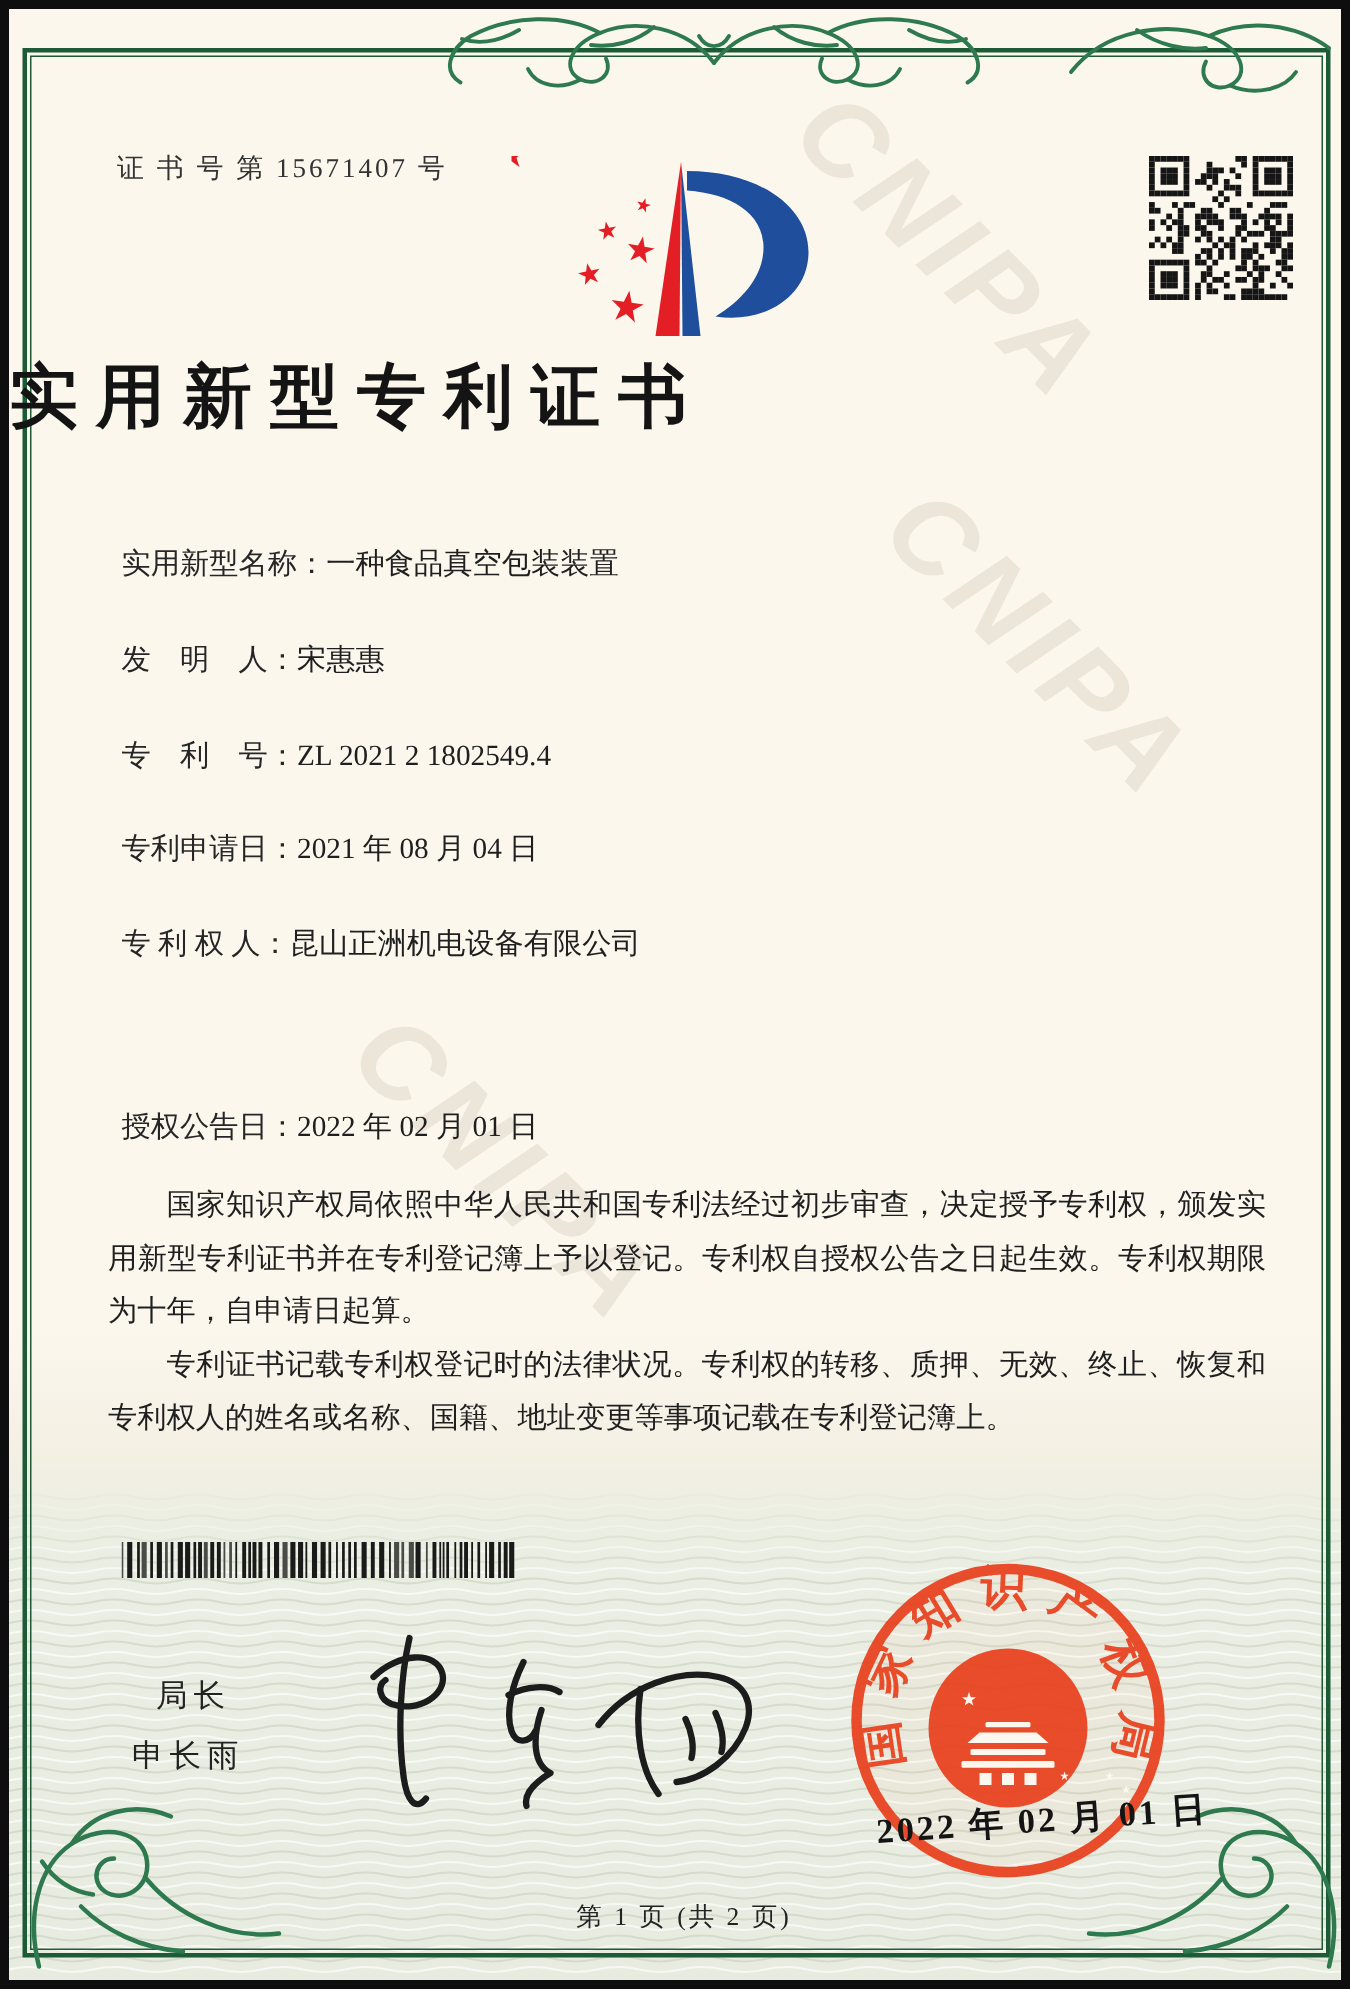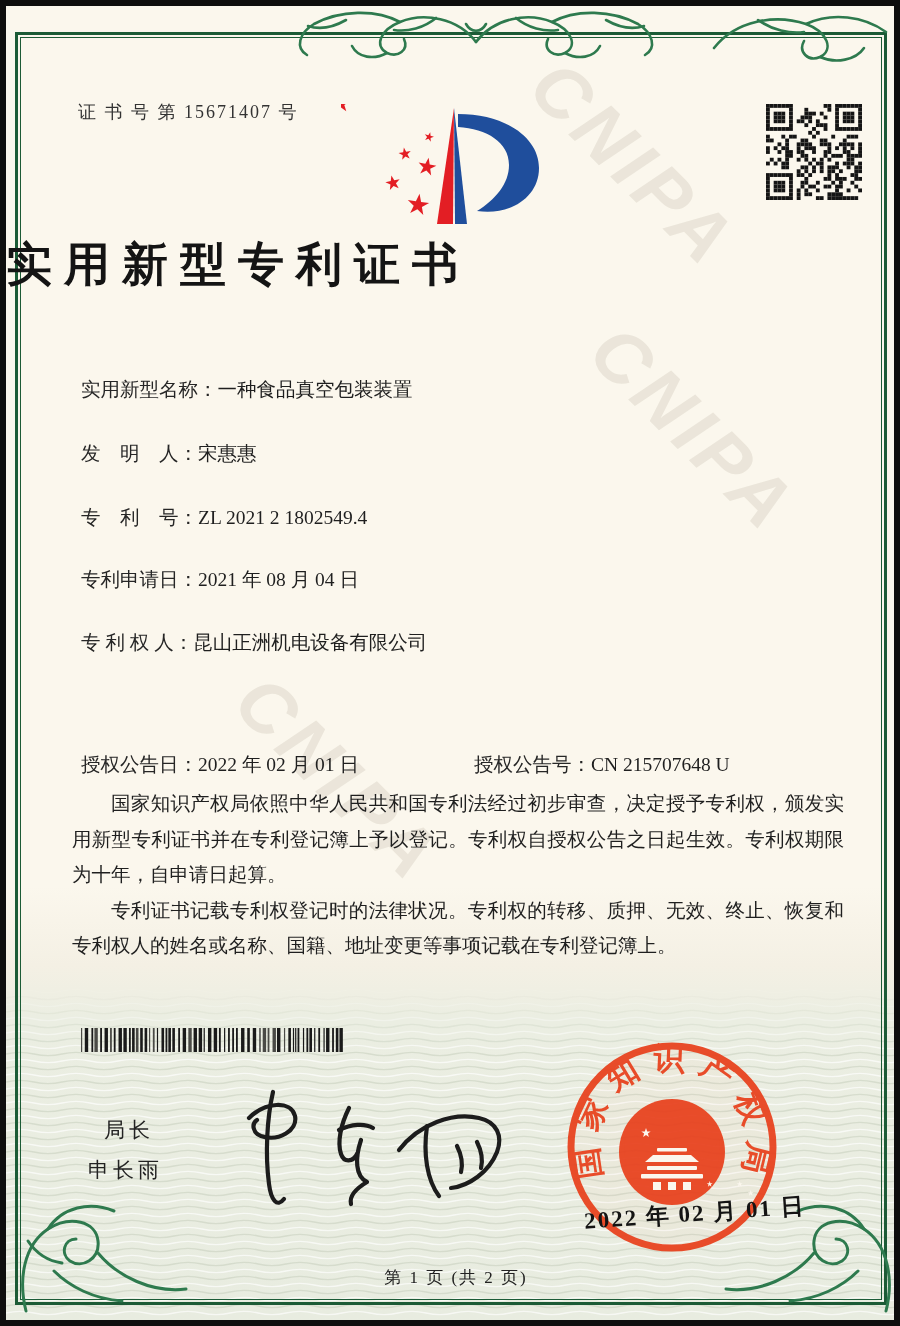--- a/index.html
+++ b/index.html
@@ -18,21 +18,21 @@
   
   #waves{position:absolute; left:0; bottom:0; width:888px; height:340px; z-index:0;}
   
   .watermark{position:absolute; z-index:0; font-size:74px; font-weight:bold; font-style:italic;
     color:rgba(176,170,152,0.22); transform:rotate(45deg); letter-spacing:6px;
     font-family:"Liberation Sans","DejaVu Sans",sans-serif; white-space:nowrap;}
   .cert-no{left:72px; top:94px; font-size:18px; letter-spacing:2px; color:#333; z-index:3;}
   .title{left:0; right:0; top:228px; text-align:left; font-size:46px; font-weight:bold;
     letter-spacing:12px; color:#141414; z-index:3;}
   .field-row{left:75px; font-size:19.5px; z-index:3; white-space:nowrap; color:#262626;}
-  .field-label{display:inline-block; color:#262626;margin-top:14px;}
+  .field-label{display:inline-block; color:#262626;}
   .field-value{color:#1f1f1f;}
   .grant-no{left:468px; top:731px; font-size:19.5px; z-index:3; white-space:nowrap;}
   .body-text{left:66px; top:780px; width:772px; z-index:3; font-size:19.5px; line-height:35.5px;
     text-align:justify; color:#1f1f1f;}
   .body-text p{margin:0; text-indent:2em;}
   .director-title{left:82px; top:1110px; font-size:21px; z-index:3; letter-spacing:4px;margin-left:16px;}
   .director-name{left:82px; top:1150px; font-size:21px; z-index:3; letter-spacing:4px;text-align:right;}
   .footer{left:12px; right:0; top:1260px; text-align:center; font-size:17px; z-index:3; letter-spacing:2px;}
   .seal-date{left:578px; top:1192px; font-size:23px; font-weight:bold; color:#141414;
     transform:rotate(-4deg); z-index:5; letter-spacing:2px; white-space:nowrap;}
@@ -467,23 +467,20 @@
   </div>
   <div class="abs field-row" style="top:546px;">
     <span class="field-label">专利申请日：</span><span class="field-value">2021 年 08 月 04 日</span>
   </div>
   <div class="abs field-row" style="top:609px;">
     <span class="field-label">专 利 权 人：</span><span class="field-value">昆山正洲机电设备有限公司</span>
   </div>
   <div class="abs field-row" style="top:731px;">
     <span class="field-label">授权公告日：</span><span class="field-value">2022 年 02 月 01 日</span>
   </div>
-  <div class="abs grant-no">
-    <span class="field-label">授权公告号：</span><span class="field-value">CN 215707648 U</span>
-  </div>
 
   <div class="abs body-text">
     <p>国家知识产权局依照中华人民共和国专利法经过初步审查，决定授予专利权，颁发实用新型专利证书并在专利登记簿上予以登记。专利权自授权公告之日起生效。专利权期限为十年，自申请日起算。</p>
     <p>专利证书记载专利权登记时的法律状况。专利权的转移、质押、无效、终止、恢复和专利权人的姓名或名称、国籍、地址变更等事项记载在专利登记簿上。</p>
   </div>
 
   <svg class="abs" style="left:75px; top:1022px; z-index:3;" id="barcode-svg" width="268" height="24" viewBox="0 0 268 24">
       <rect x="0" y="0" width="1.2" height="24" fill="#4a4a46"></rect>
       <rect x="3.7924783324822786" y="0" width="3.4" height="24" fill="#1a1a1a"></rect>
       <rect x="10.417515580216424" y="0" width="1.8" height="24" fill="#1a1a1a"></rect>

